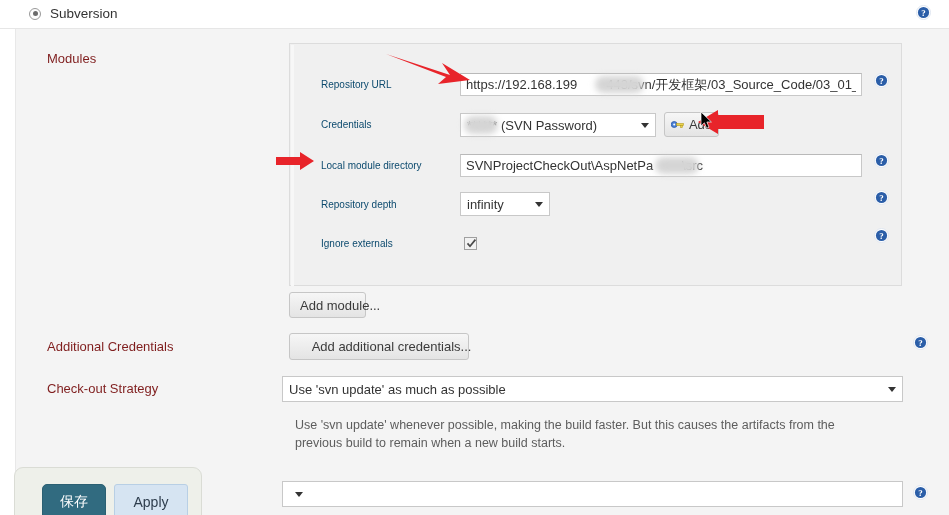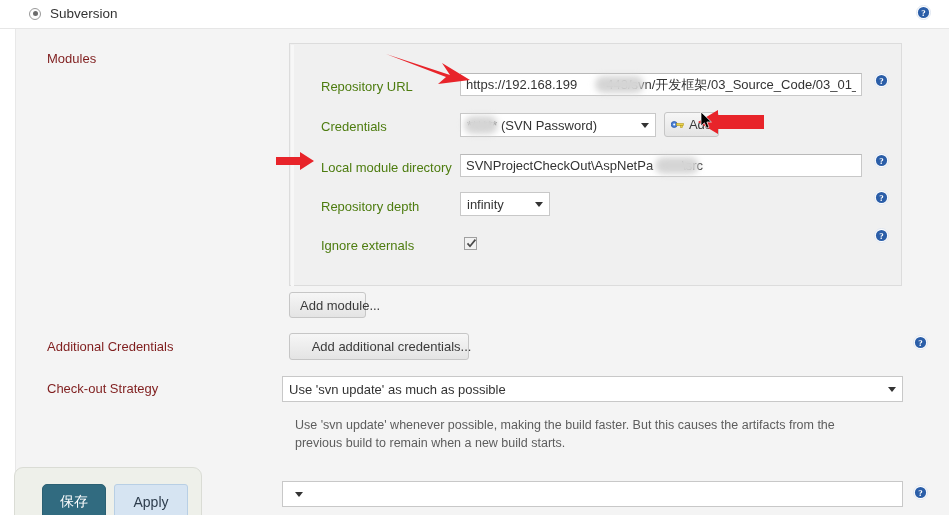--- a/index.html
+++ b/index.html
@@ -93,21 +93,21 @@
     box-sizing: border-box;
   }
   .mod-inner-line {
     position: absolute;
     left: 1px; top: 1px;
     width: 3px; height: 241px;
     background: #f7f7f7;
   }
   .fr-label {
     position: absolute;
-    color: #4d7c0f; font-size: 13px; white-space: nowrap;
+    color: #0c4a6e; font-size: 10px; white-space: nowrap;
   }
 
   input.txt {
     position: absolute;
     box-sizing: border-box;
     height: 23px;
     background: #ffffff;
     border: 1px solid #c8c8c8;
     border-top-color: #b9b9b9;
     font-family: "Liberation Sans", sans-serif;

